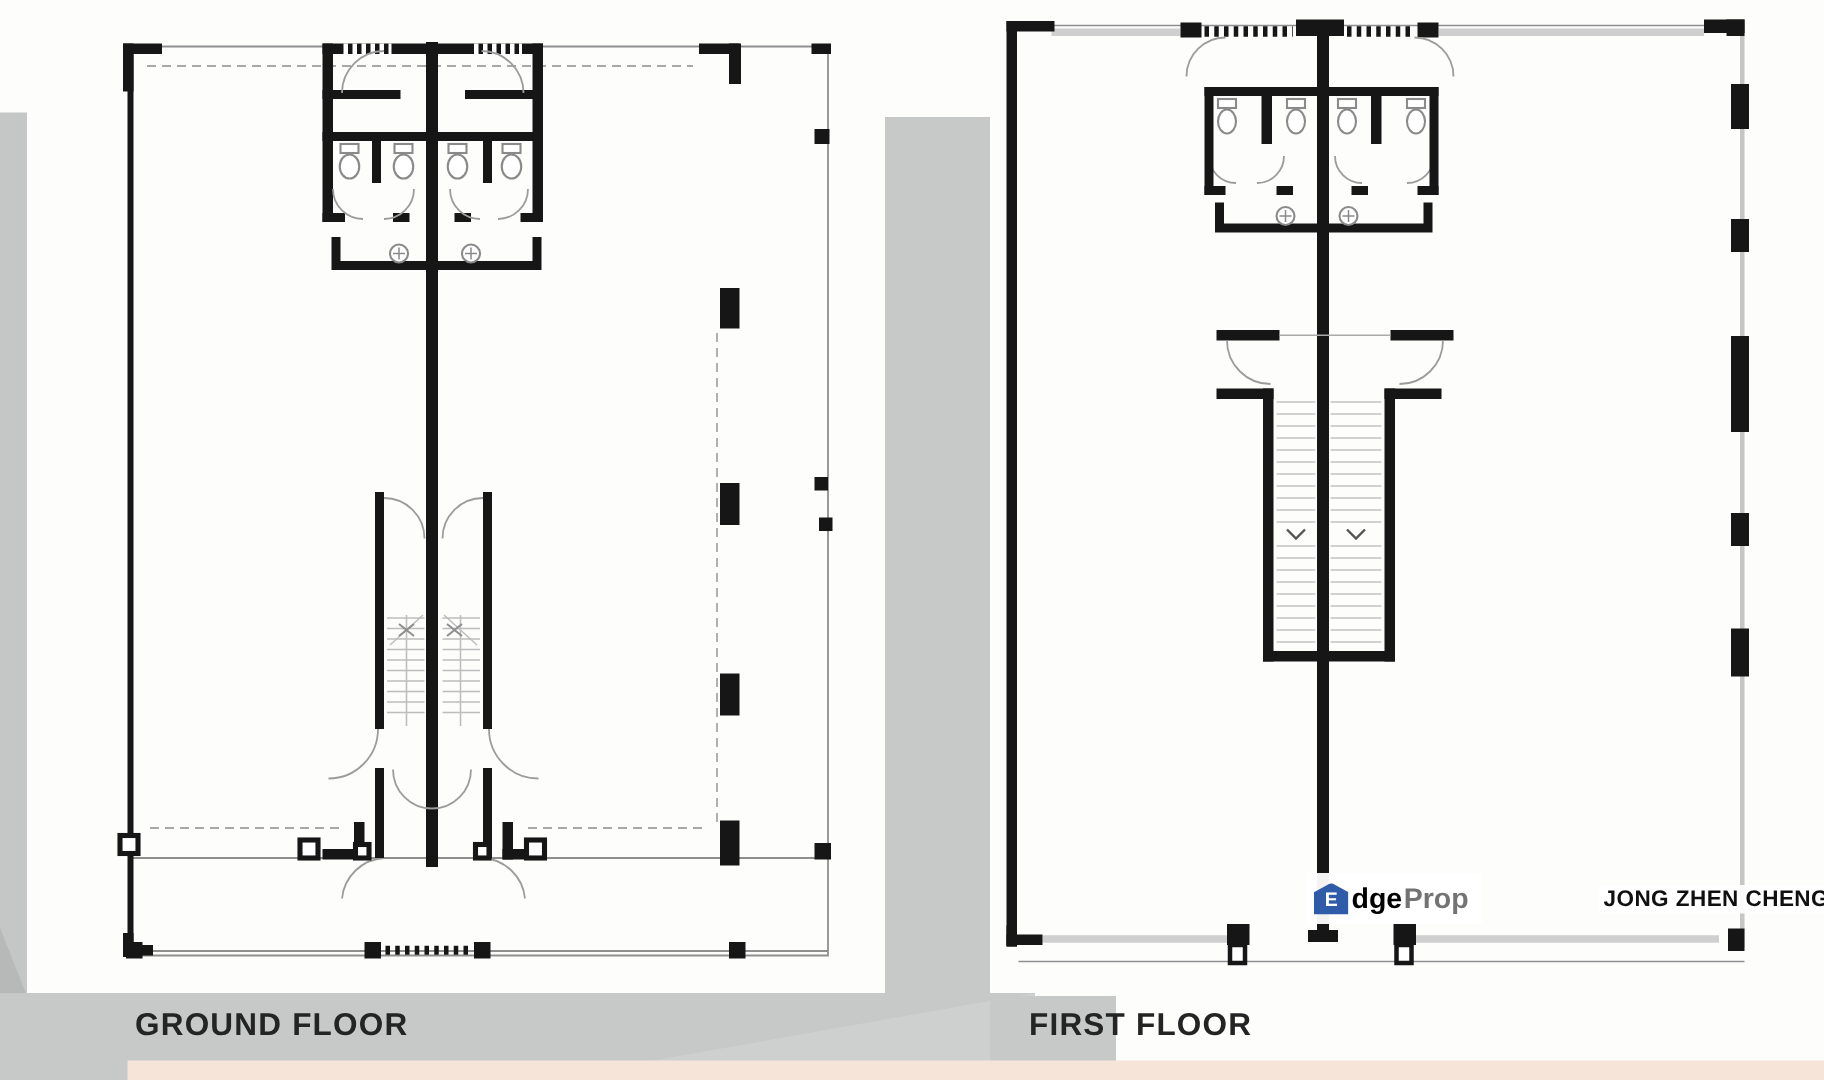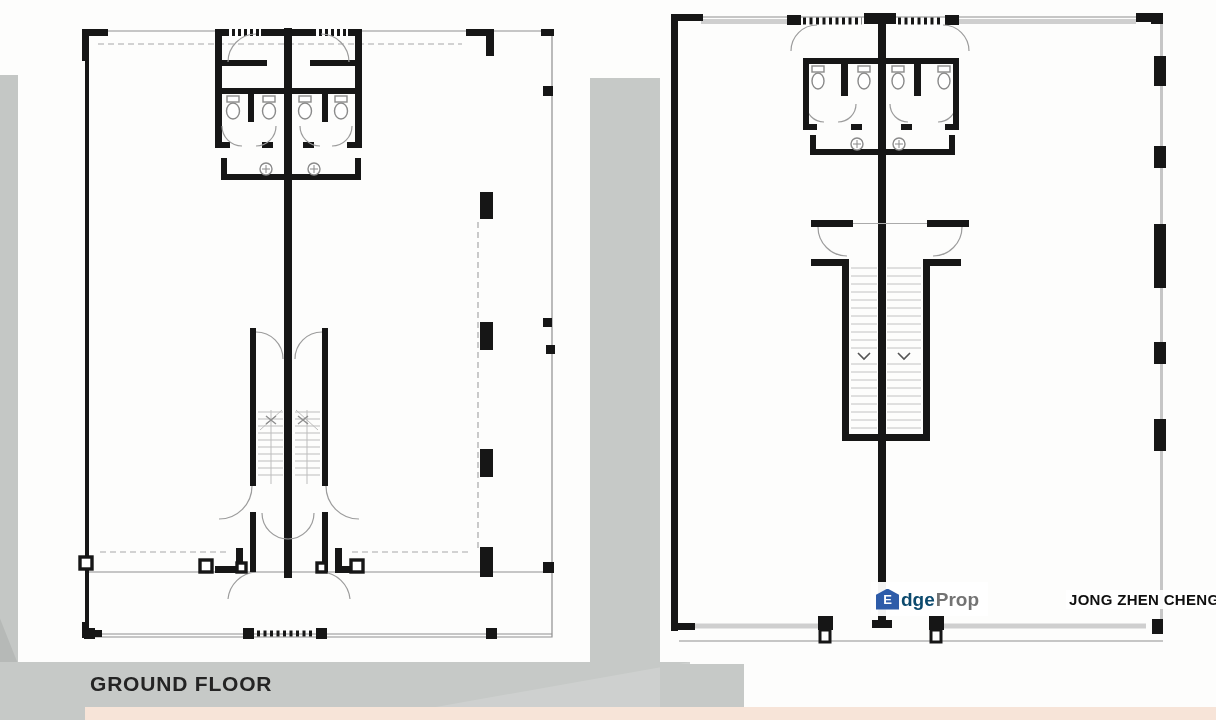--- a/index.html
+++ b/index.html
@@ -24,21 +24,21 @@
   .plan-label{position:absolute;font-weight:bold;font-size:21px;letter-spacing:.8px;color:#242424;white-space:nowrap;}
   .plan-label.gl{left:90px;top:672px;}
   .plan-label.fl{left:686px;top:672px;}
   
   .watermark{position:absolute;left:871px;top:582px;height:34px;padding:4px 9px 4px 5px;
     background:rgba(255,255,255,.95);display:flex;align-items:center;gap:1px;
     font-weight:bold;font-size:19px;line-height:1;}
   .wm-house{width:23px;height:21px;background:#2e5ca9;color:#ffffff;
     clip-path:polygon(50% 0,100% 30%,100% 100%,0 100%,0 30%);
     display:flex;align-items:center;justify-content:center;font-size:13px;font-weight:bold;margin-right:1px;}
-  .wm-blue{color:#0c4a6e;text-align:right;}
+  .wm-blue{color:#000000;text-align:right;}
   .wm-dark{color:#737373;}
   .agent{position:absolute;left:1066px;top:590px;font-weight:bold;font-size:15px;
     letter-spacing:.3px;color:#101010;background:rgba(255,255,255,.9);padding:1px 3px;white-space:nowrap;}
 </style>
 </head>
 <body>
 
 <div class="stage">
 
   <div class="strip-left"></div>
@@ -288,15 +288,16 @@
   </svg>
 
   <div class="watermark">
     <span class="wm-house">E</span>
     <span class="wm-blue">dge</span>
     <span class="wm-dark">Prop</span>
   </div>
   <div class="agent">JONG ZHEN CHENG</div>
 
   <div class="plan-label gl">GROUND FLOOR</div>
+  <div class="plan-label fl">FIRST FLOOR</div>
 
   <div class="pink-strip"></div>
 </div>
 
 </body></html>

